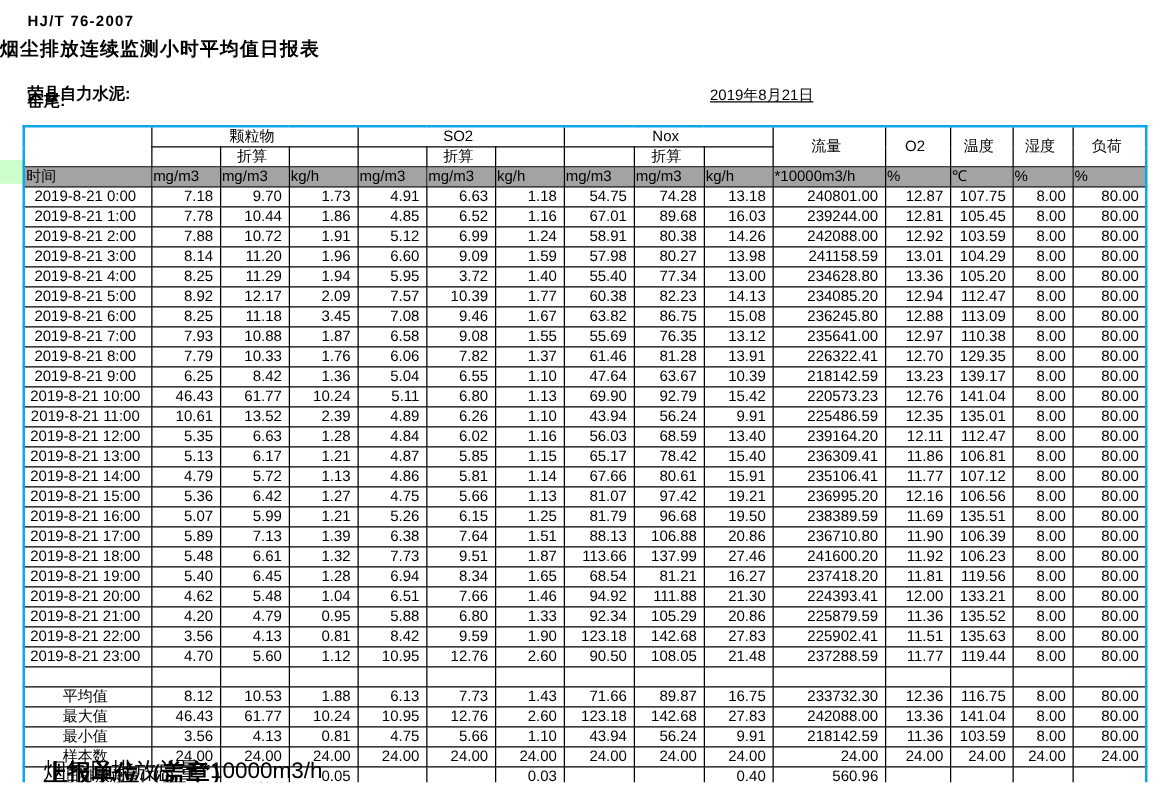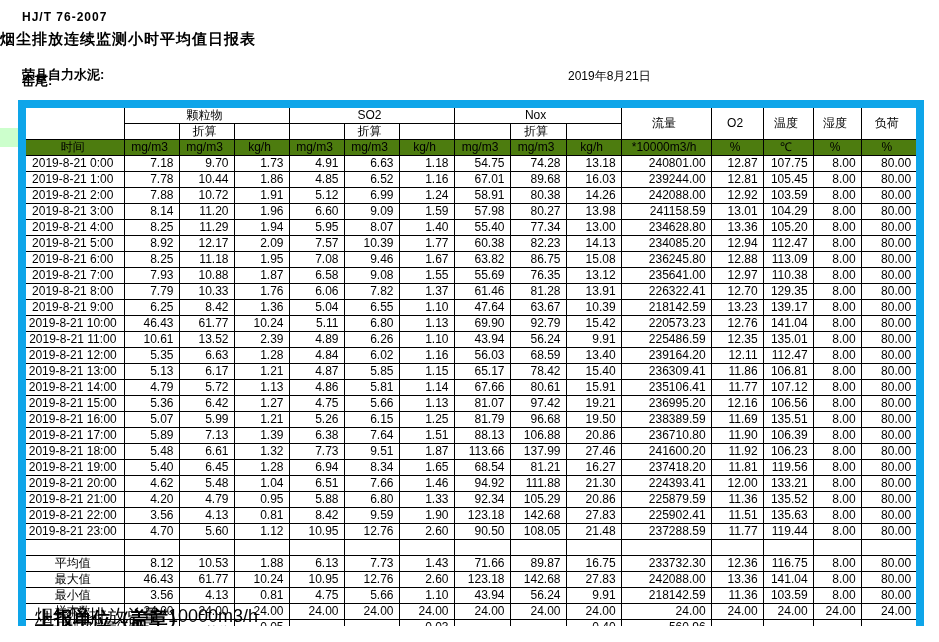--- a/index.html
+++ b/index.html
@@ -2,30 +2,30 @@
 <html><head>
 <meta charset="utf-8">
 <style>
   html,body{margin:0;padding:0;background:#fff;}
   .page{position:relative;width:939px;height:626px;background:#ffffff;
         font-family:"Liberation Sans",sans-serif;color:#000;overflow:hidden;}
   .doc-code{position:absolute;left:22px;top:10px;font-size:12px;font-weight:bold;letter-spacing:1px;}
   .title{position:absolute;left:0;top:30px;width:680px;font-size:15px;font-weight:bold;letter-spacing:1px;}
   .company{position:absolute;left:22px;top:66px;font-size:13px;font-weight:bold;}
   .location{position:absolute;left:22px;top:72px;font-size:13px;font-weight:bold;}
-  .date{position:absolute;left:568px;top:68px;font-size:12px;}
+  .date{position:absolute;left:568px;top:68px;font-size:12px;text-decoration:underline;}
   .green-strip{position:absolute;left:0;top:128px;width:20px;height:19px;background:#ccffcc;}
   table.rpt{position:absolute;left:18px;top:100px;border-collapse:collapse;table-layout:fixed;
-            width:899px;border:8px solid #0ea5e9;}
+            width:899px;border:2px solid #0ea5e9;}
   table.rpt td{border:1px solid #000;font-size:12px;height:15px;line-height:13px;
                padding:0 5px 0 1px;overflow:hidden;white-space:nowrap;}
   td.gb{border-left-width:2px;}
   td.hdr{text-align:center;font-size:13px;padding:0;height:14px;}
   td.hdr2{text-align:center;font-size:12px;padding:0;height:13px;}
-  td.unit{background:#4d7c0f;text-align:center;font-size:12px;padding:0;height:19px;line-height:18px;}
+  td.unit{background:#a3a3a3;font-size:12px;padding:0;height:19px;line-height:18px;}
   td.num{text-align:right;}
   td.time{text-align:center;padding-right:4px;}
   td.slabel{text-align:center;font-size:13px;padding-right:4px;}
   td.tlabel{text-align:center;font-size:13px;padding-left:1px;}
   .note1{position:absolute;left:35px;top:604px;font-size:18px;}
   .note2{position:absolute;left:35px;top:606px;font-size:19px;font-weight:bold;}
   .note3{position:absolute;left:205px;top:623px;font-size:13px;}
 </style>
 </head>
 <body>
@@ -163,21 +163,21 @@
           <td class="num gb">104.29</td>
           <td class="num gb">8.00</td>
           <td class="num gb">80.00</td>
         </tr>
         <tr>
           <td class="time">2019-8-21 4:00</td>
           <td class="num gb">8.25</td>
           <td class="num">11.29</td>
           <td class="num">1.94</td>
           <td class="num gb">5.95</td>
-          <td class="num">8.07</td>
+          <td class="num">3.72</td>
           <td class="num">1.40</td>
           <td class="num gb">55.40</td>
           <td class="num">77.34</td>
           <td class="num">13.00</td>
           <td class="num gb">234628.80</td>
           <td class="num gb">13.36</td>
           <td class="num gb">105.20</td>
           <td class="num gb">8.00</td>
           <td class="num gb">80.00</td>
         </tr>
@@ -195,21 +195,21 @@
           <td class="num gb">234085.20</td>
           <td class="num gb">12.94</td>
           <td class="num gb">112.47</td>
           <td class="num gb">8.00</td>
           <td class="num gb">80.00</td>
         </tr>
         <tr>
           <td class="time">2019-8-21 6:00</td>
           <td class="num gb">8.25</td>
           <td class="num">11.18</td>
-          <td class="num">1.95</td>
+          <td class="num">3.45</td>
           <td class="num gb">7.08</td>
           <td class="num">9.46</td>
           <td class="num">1.67</td>
           <td class="num gb">63.82</td>
           <td class="num">86.75</td>
           <td class="num">15.08</td>
           <td class="num gb">236245.80</td>
           <td class="num gb">12.88</td>
           <td class="num gb">113.09</td>
           <td class="num gb">8.00</td>

